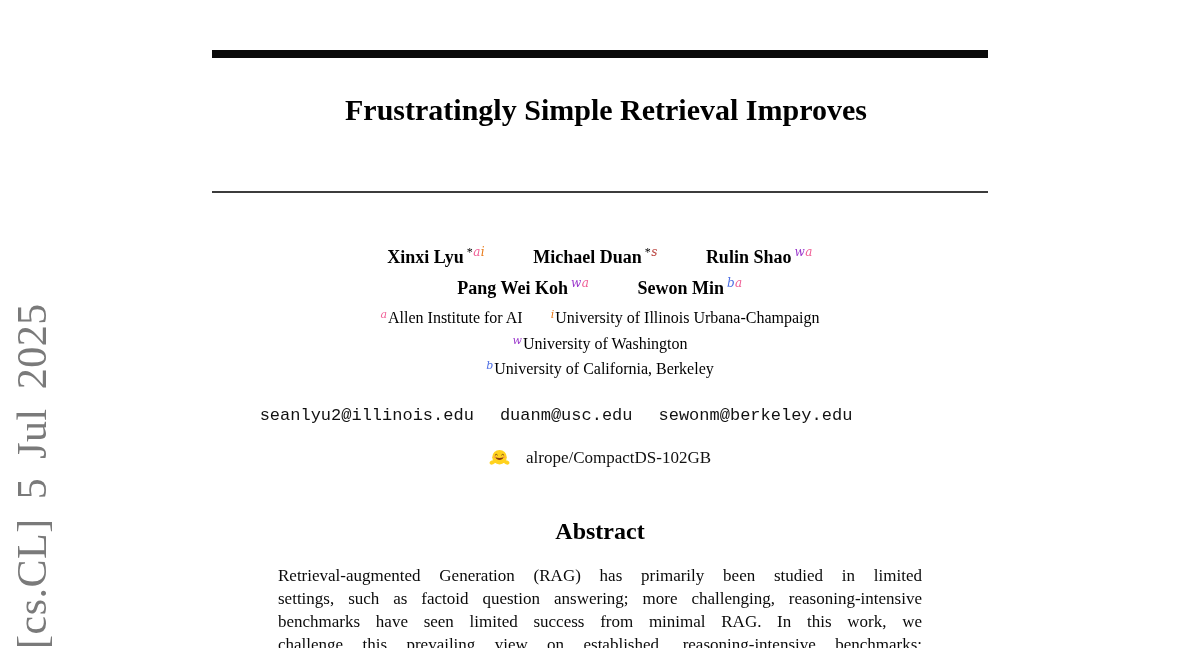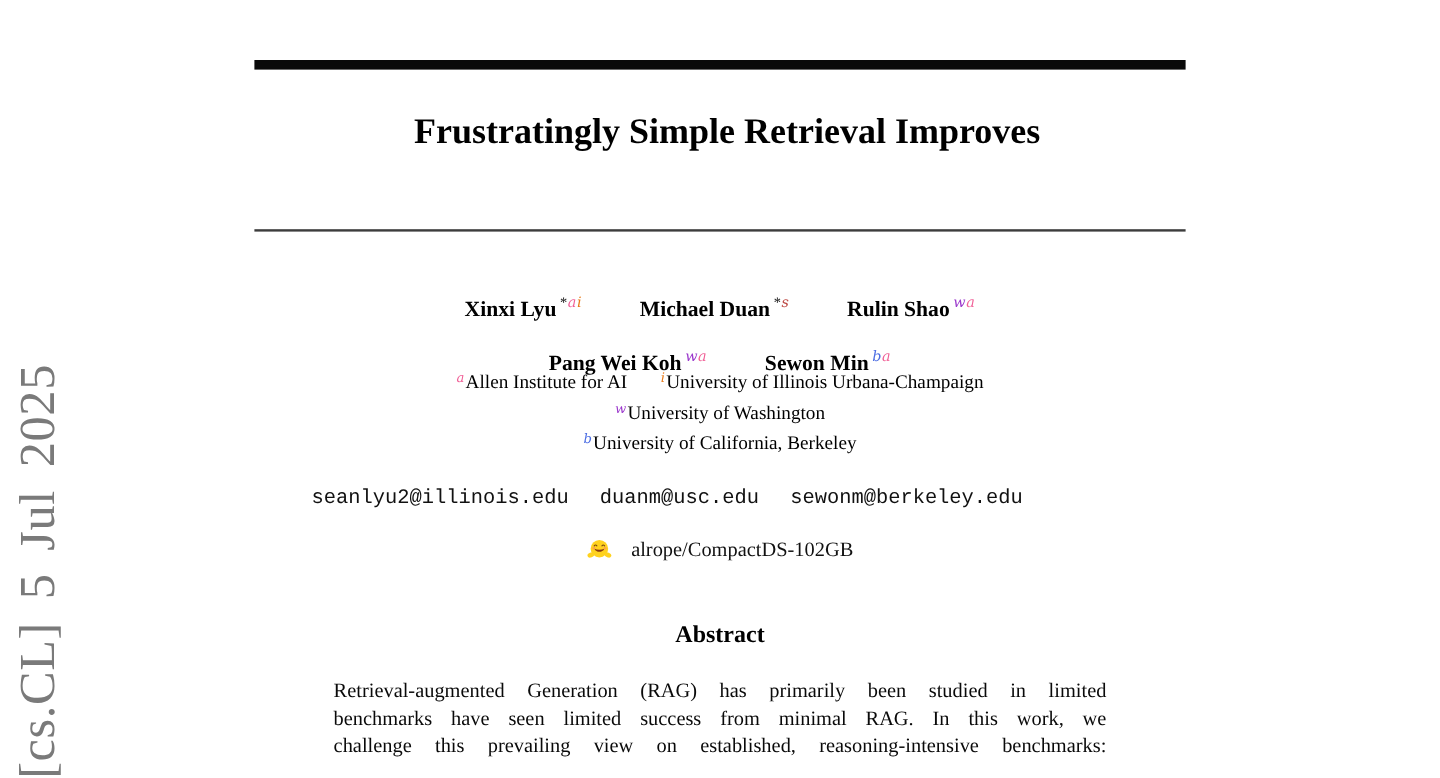--- a/index.html
+++ b/index.html
@@ -36,21 +36,21 @@
   .mid-rule{
     position:absolute;left:212px;top:191px;
     width:776px;height:2px;background:#3c3c3c;
   }
   .authors-row{
     position:absolute;left:0;width:1200px;
     display:flex;justify-content:center;gap:48px;
     font-size:18px;font-weight:bold;
   }
   .authors-row.r1{top:245px;}
-  .authors-row.r2{top:290px;}
+  .authors-row.r2{top:276px;}
   .sups{
     font-weight:normal;
     font-size:12px;
     vertical-align:7px;
     margin-left:3px;
     letter-spacing:0.5px;
   }
   .sups .sg{font-family:"DejaVu Serif",serif;font-style:italic;}
   .sups .sg.star{font-style:normal;font-family:"Liberation Serif",serif;}
   .affil-row{
@@ -75,21 +75,21 @@
     position:absolute;left:0;top:447px;width:1200px;
     display:flex;justify-content:center;align-items:center;gap:16px;
   }
   .hf-text{
     font-family:Liberation Serif, serif;
     font-size:17px;color:#111;
   }
   .hf-icon{display:inline-flex;width:21px;height:21px;}
   .abs-heading{
     position:absolute;left:0;top:518px;width:1200px;
-    text-align:center;font-size:20px;font-weight:bold;
+    text-align:center;font-size:24px;font-weight:bold;
   }
   .abs-body{
     position:absolute;left:278px;top:564px;width:644px;
     font-size:17px;line-height:23px;color:#0a0a0a;
   }
   .abs-line{
     text-align:justify;
     text-align-last:justify;
     white-space:normal;
   }
@@ -150,17 +150,18 @@
         <ellipse cx="30.2" cy="26.5" rx="5" ry="3.4" fill="#FFD21E" transform="rotate(22 30.2 26.5)"></ellipse>
       </svg>
     </span>
     <span class="hf-text">alrope/CompactDS-102GB</span>
   </div>
 
   <div class="abs-heading">Abstract</div>
 
   <div class="abs-body">
     <div class="abs-line">Retrieval-augmented Generation (RAG) has primarily been studied in limited</div>
+    <div class="abs-line">settings, such as factoid question answering; more challenging, reasoning-intensive</div>
     <div class="abs-line">benchmarks have seen limited success from minimal RAG. In this work, we</div>
     <div class="abs-line">challenge this prevailing view on established, reasoning-intensive benchmarks:</div>
   </div>
 
 </div>
 
 </body></html>

